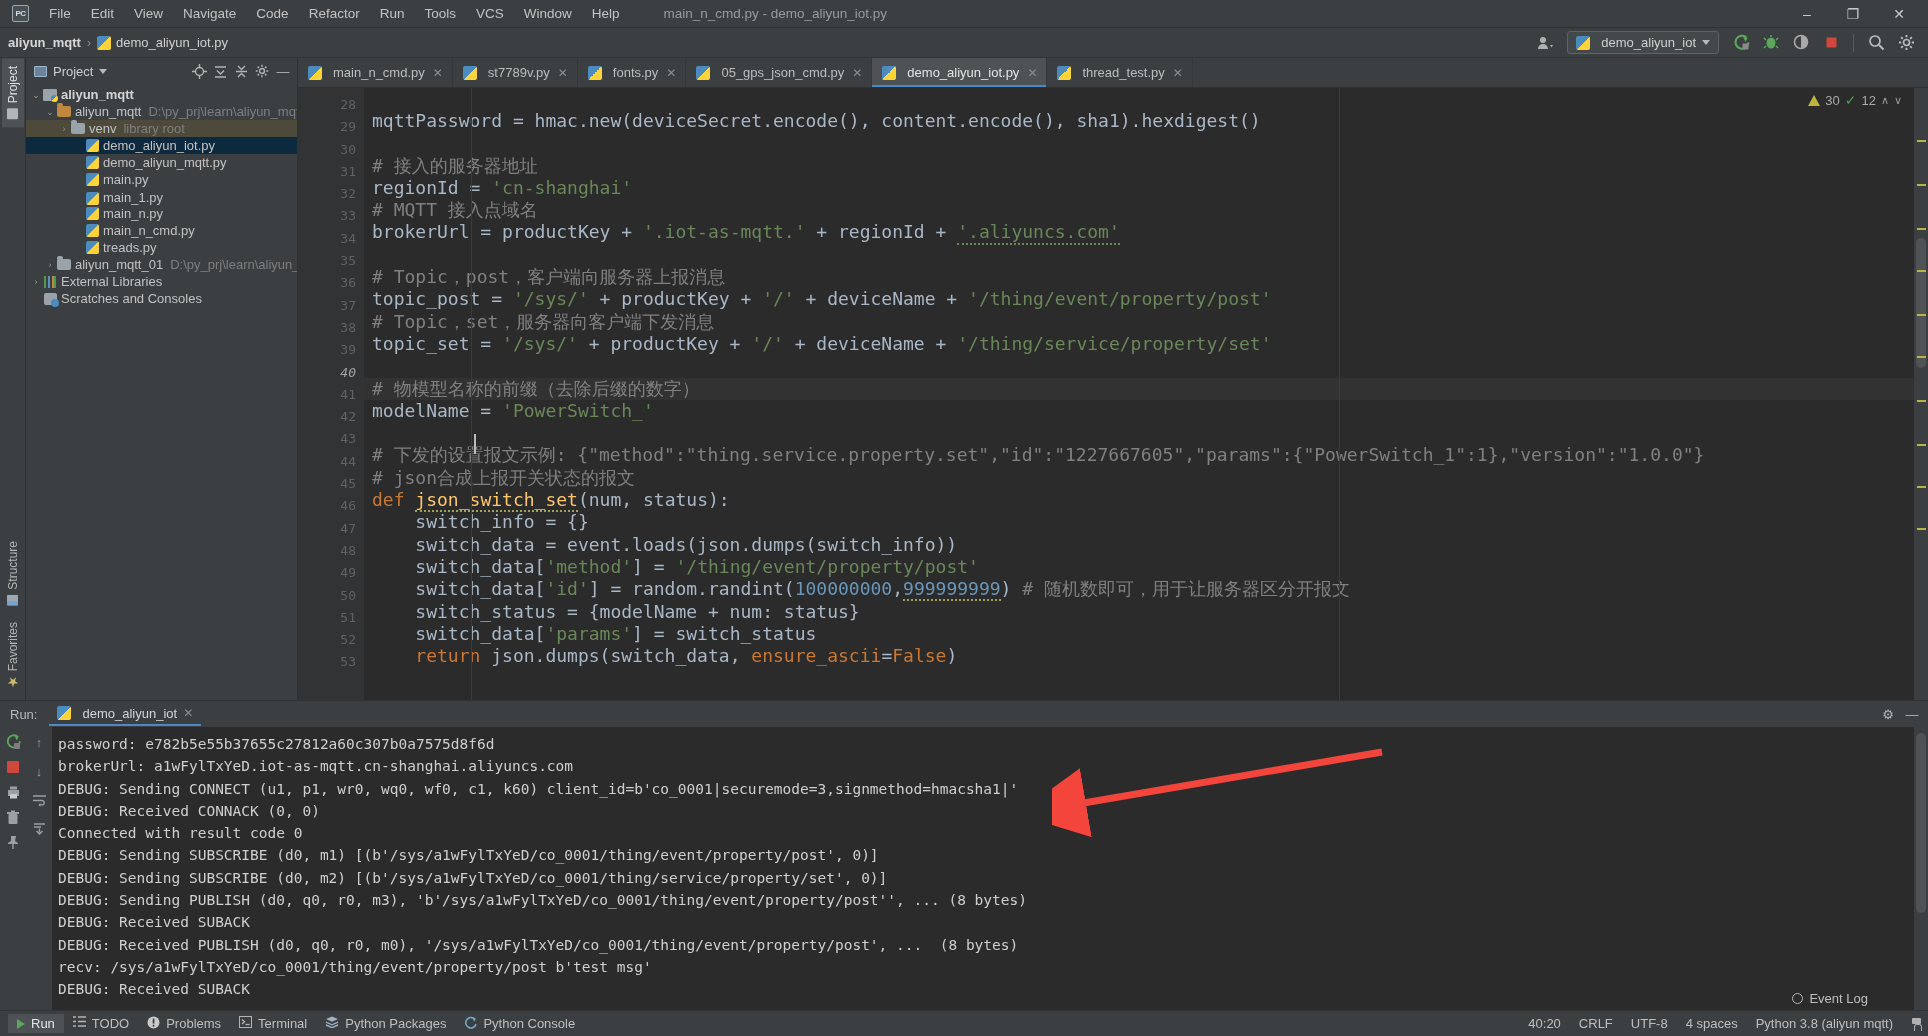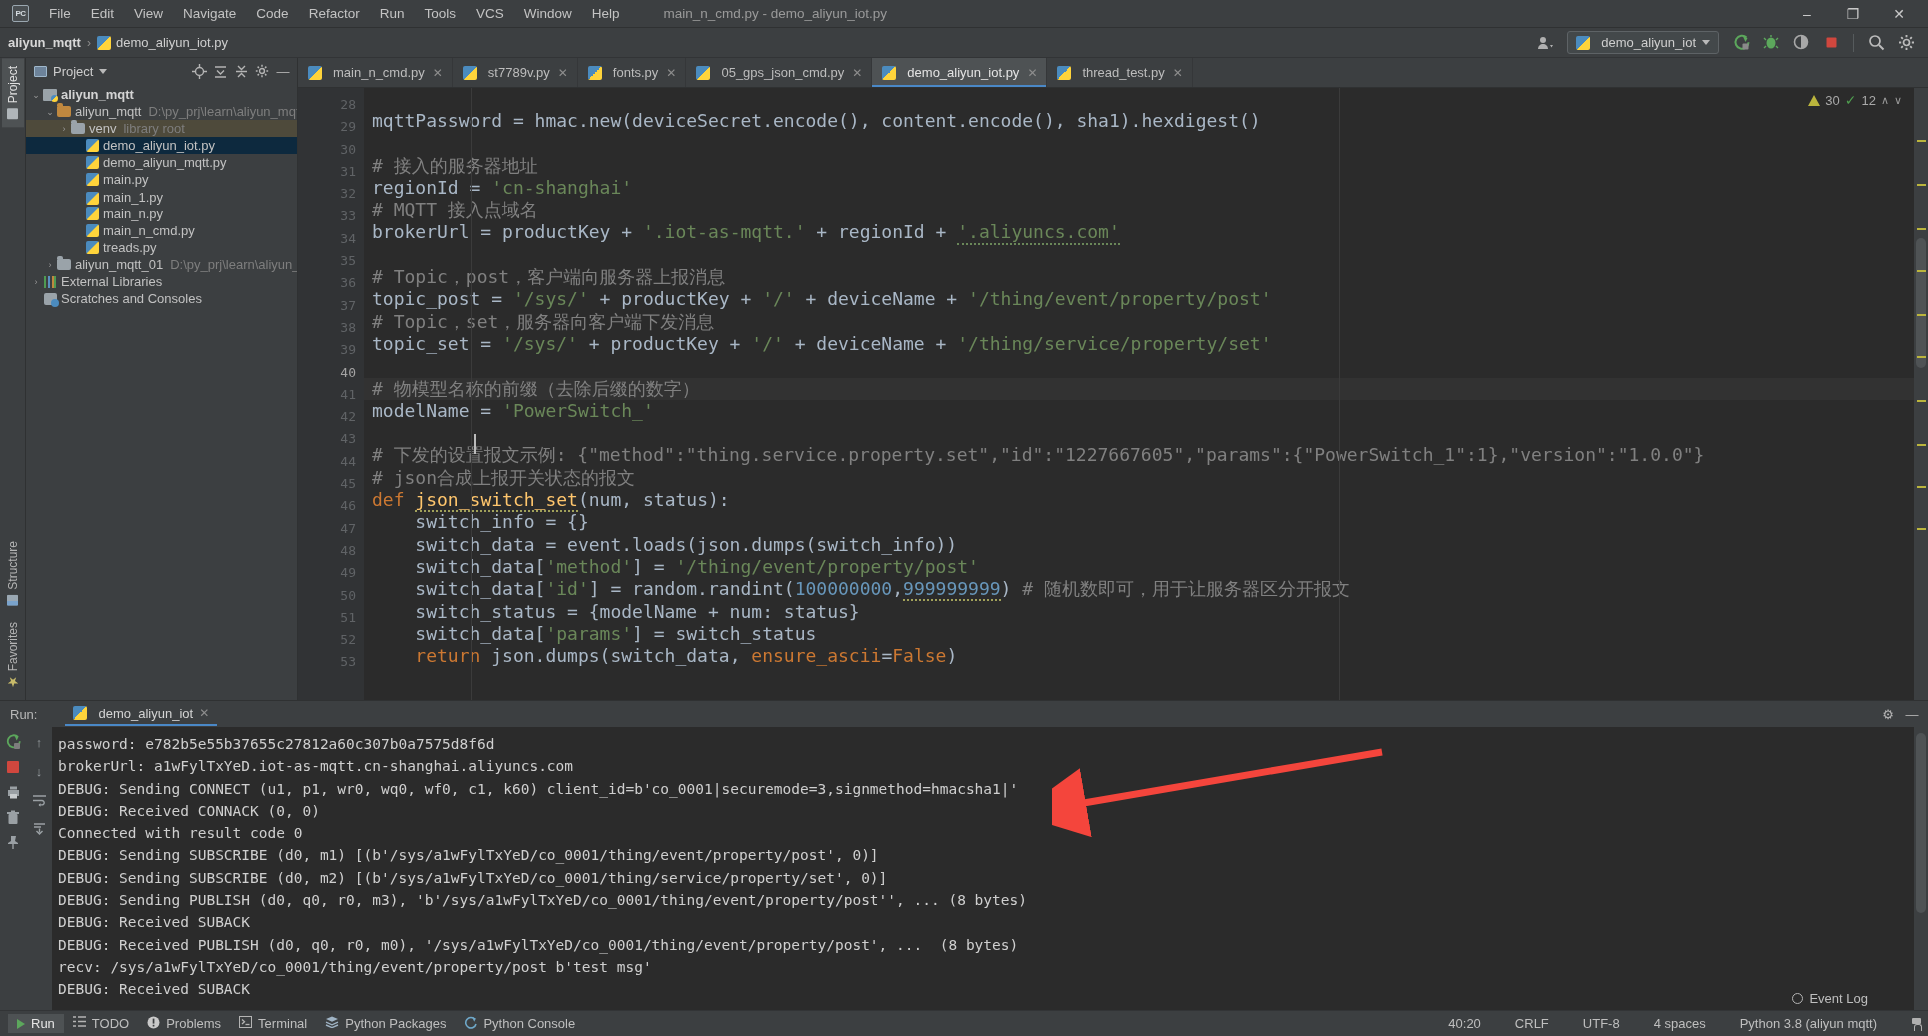--- a/index.html
+++ b/index.html
@@ -138,21 +138,21 @@
   }
   .etab .x { color: #8e8e8e; font-size: 12px; margin-left: 2px; }
 
   .editorbody { flex: 1 1 auto; display: flex; position: relative; min-height: 0; background: #2b2b2b; overflow: hidden; }
   .gutter {
     width: 66px; flex: 0 0 66px; background: #313335; text-align: right;
     font-family: "DejaVu Sans Mono", monospace; font-size: 13px; color: #606366;
     padding-top: 6px; user-select: none; position: relative;
   }
   .gline { height: 22.3px; line-height: 22.3px; padding-right: 8px; position: relative; }
-  .gline.cur { color: #a4a3a3; }
+  .gline.cur { color: #a4a3a3; font-style: italic; }
   .fold-marker {
     position: absolute; right: -10px; top: 50%; transform: translateY(-50%);
     width: 9px; height: 9px; color: #8a8a8a; font-size: 10px; line-height: 9px; text-align: center;
   }
   .code {
     flex: 1 1 auto; position: relative; font-family: "DejaVu Sans Mono", monospace;
     font-size: 18px; padding-top: 22px; color: #a9b7c6; overflow: hidden; background: #2b2b2b;
   }
   .cline { height: 22.3px; line-height: 22.3px; white-space: pre; padding-left: 8px; }
   .cline.hl { background: #323232; }
@@ -177,21 +177,21 @@
   .chk { color: #4f9e4f; font-size: 14px; }
   .ichev { color: #9a9a9a; font-size: 11px; }
 
   
   .scrollrail { width: 14px; flex: 0 0 14px; background: #3c3f41; position: relative; }
   .scrollthumb { position: absolute; left: 2px; width: 10px; background: #4f5355; border-radius: 5px; }
   .errmark { position: absolute; right: 2px; width: 9px; height: 2px; }
 
   
   .runwin { height: 310px; flex: 0 0 310px; display: flex; flex-direction: column; background: #3c3f41; border-top: 1px solid #2f3132; }
-  .run-head { height: 26px; display: flex; align-items: center; padding: 0 6px 0 10px; font-size: 13px; flex: 0 0 26px; gap: 16px; }
+  .run-head { height: 26px; display: flex; align-items: center; padding: 0 6px 0 10px; font-size: 13px; flex: 0 0 26px; }
   .run-label { color: #b8b8b8; margin-right: 12px; }
   .run-tab {
     display: flex; align-items: center; gap: 6px; padding: 3px 8px; color: #d4d4d4;
     border-bottom: 2px solid #4a88c7; font-size: 13px;
   }
   .run-head-right { margin-left: auto; display: flex; align-items: center; gap: 4px; }
   .run-body { flex: 1 1 auto; display: flex; min-height: 0; }
   .run-side {
     width: 26px; flex: 0 0 26px; background: #3c3f41; display: flex; flex-direction: column;
     align-items: center; padding-top: 6px; gap: 7px;
@@ -211,21 +211,21 @@
   
   .arrow-anno { position: absolute; pointer-events: none; }
 
   
   .statusbar {
     height: 26px; flex: 0 0 26px; background: #3c3f41; display: flex; align-items: center;
     font-size: 13px; color: #bfbfbf; padding: 0 8px; border-top: 1px solid #323436;
   }
   .sb-item { display: flex; align-items: center; gap: 6px; padding: 2px 9px; cursor: default; }
   .sb-item.active { background: #4e5254; color: #e6e6e6; }
-  .sb-right { margin-left: auto; display: flex; align-items: center; gap: 16px; }
+  .sb-right { margin-left: auto; display: flex; align-items: center; gap: 0px; }
   .sb-r { padding: 2px 9px; }
   .play-tri { width:0;height:0;border-top:5px solid transparent;border-bottom:5px solid transparent;border-left:8px solid #5ca75c; }
   .lock-ico { width: 11px; height: 12px; position: relative; }
   .lock-ico::before{content:"";position:absolute;left:1px;bottom:0;width:9px;height:6px;background:#b0b0b0;border-radius:1px;}
   .lock-ico::after{content:"";position:absolute;left:3px;top:0;width:6px;height:6px;border:1.5px solid #b0b0b0;border-bottom:none;border-radius:3px 3px 0 0;}
   .evlog { display:flex; align-items:center; gap:6px; }
   .ev-circle { width: 11px; height: 11px; border: 1.5px solid #b5b5b5; border-radius: 50%; }
 </style>
 </head>
 <body>

